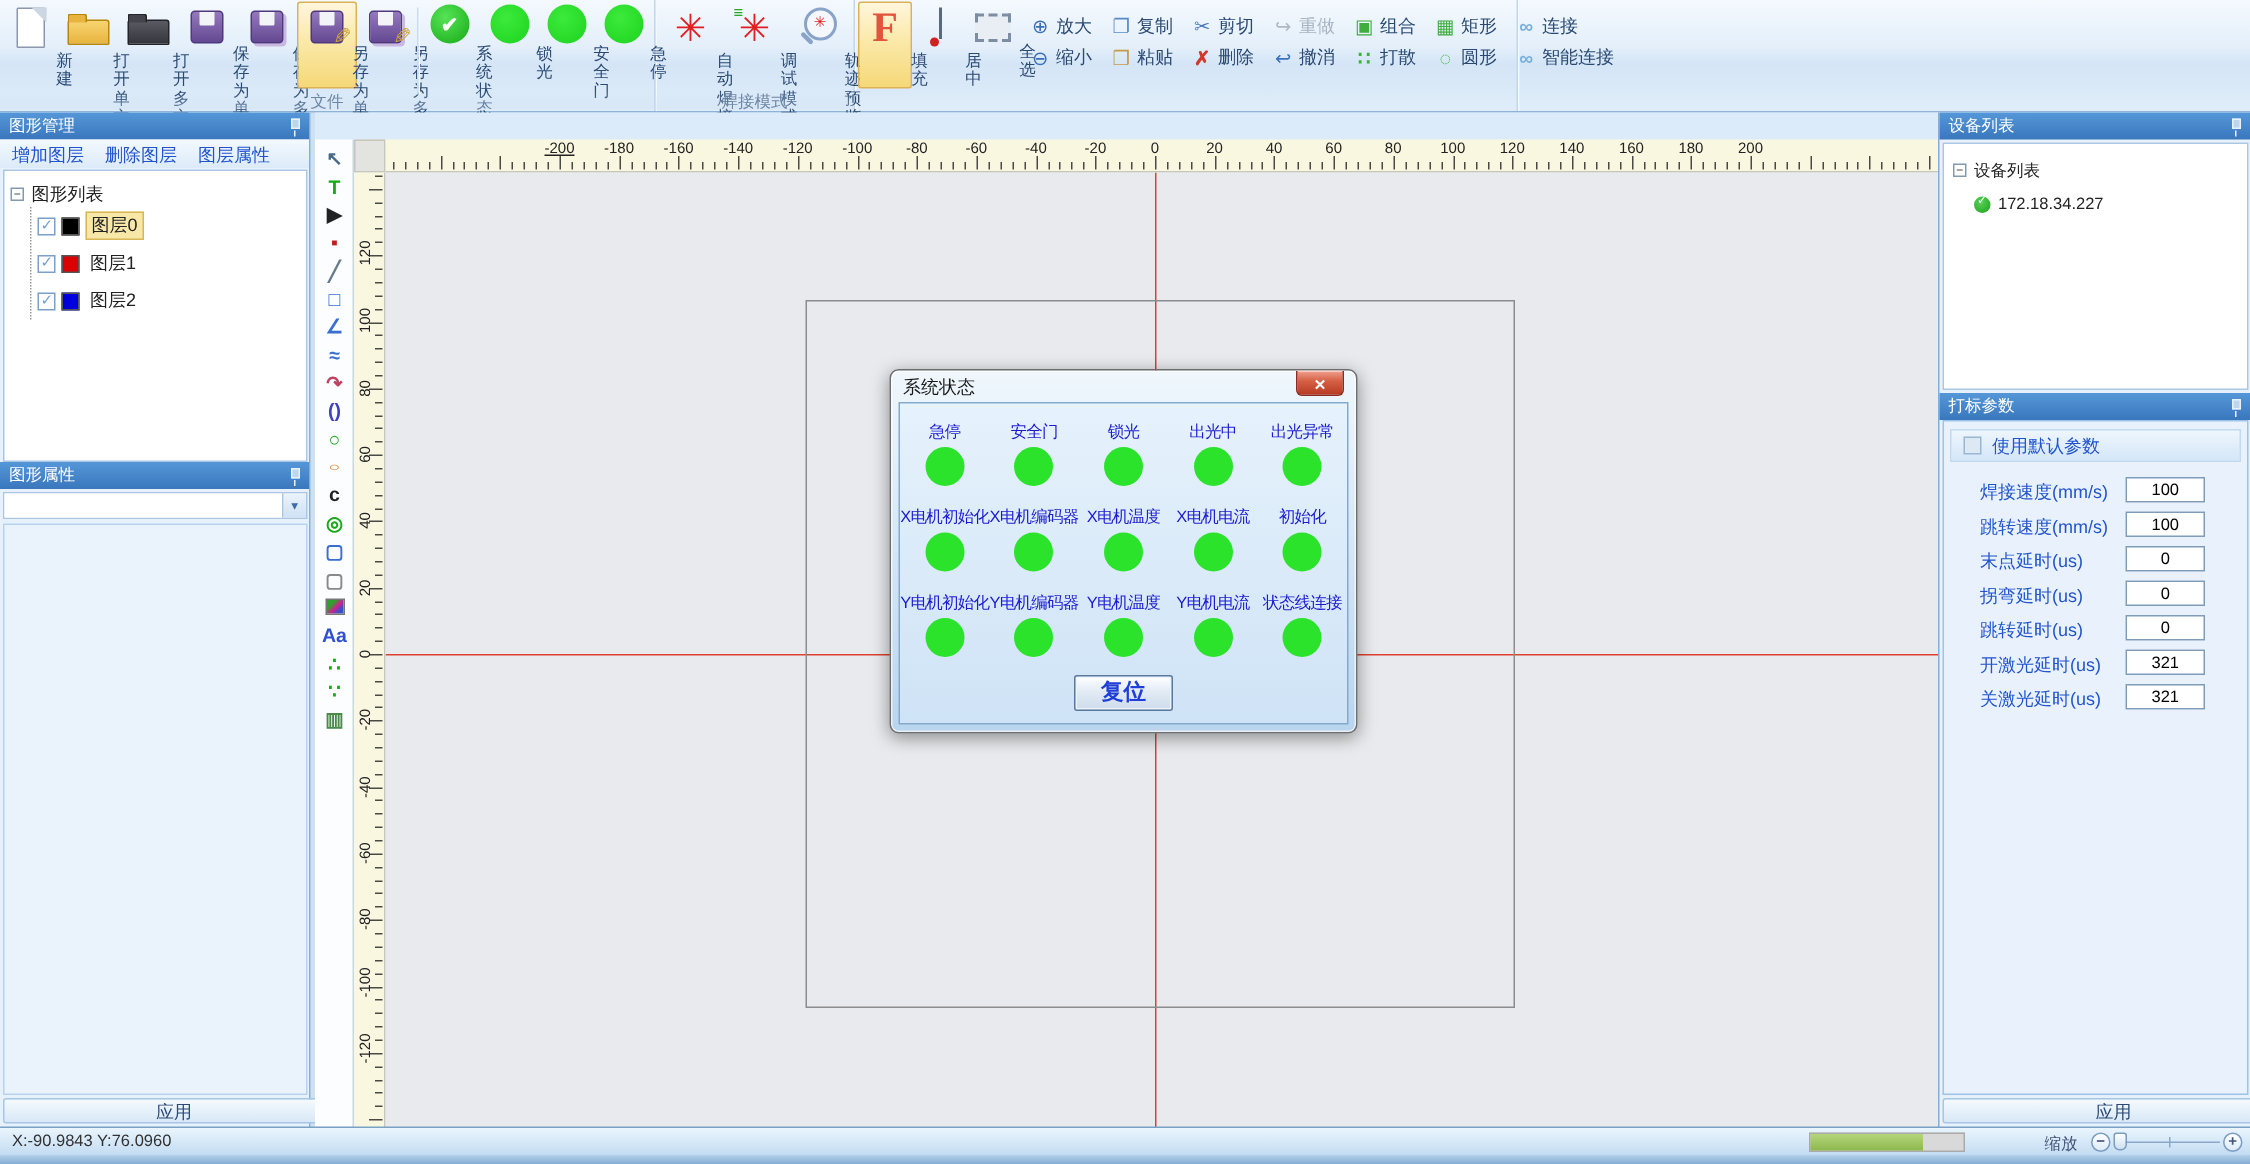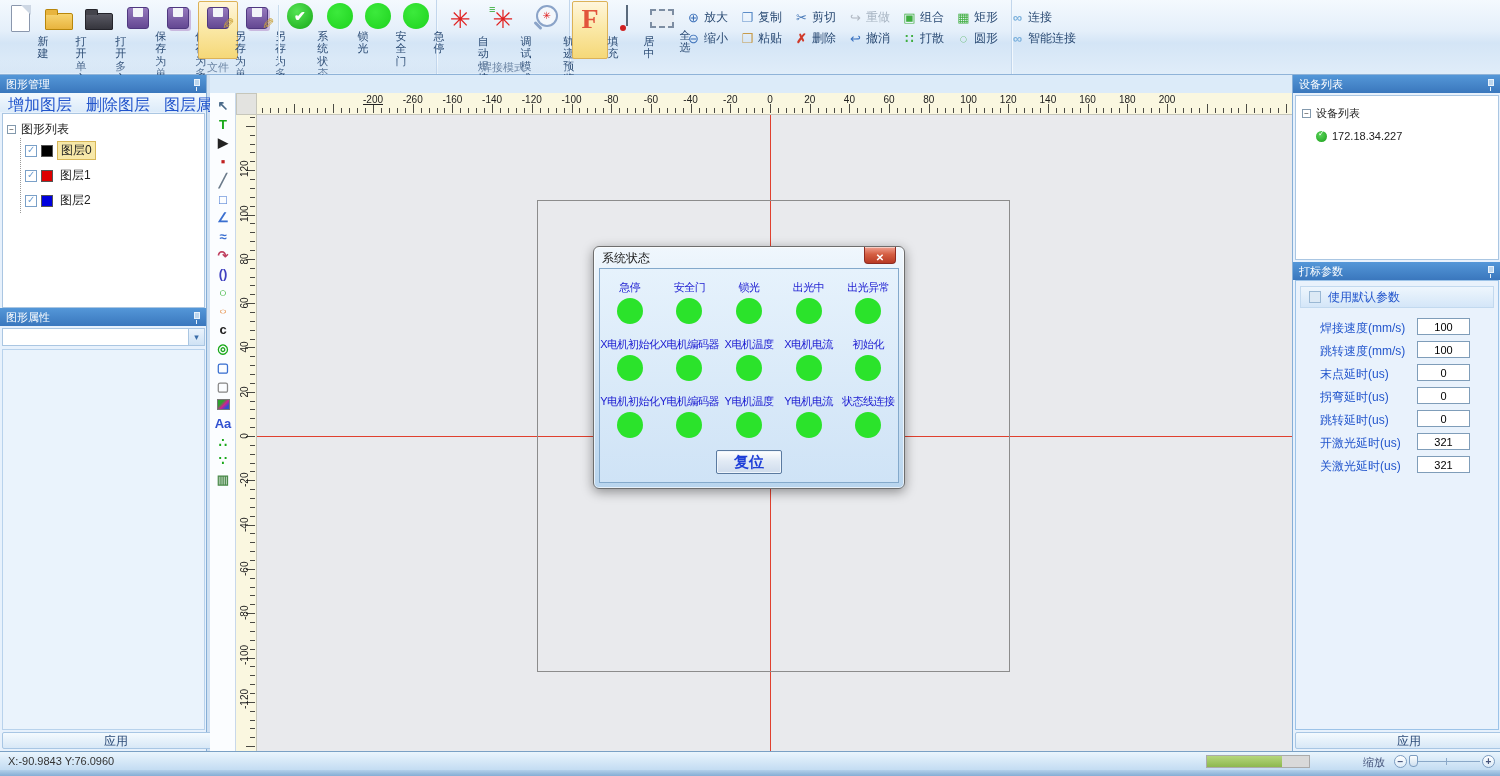--- a/index.html
+++ b/index.html
@@ -83,21 +83,21 @@
 
   
   .panel-header{height:18px;background:linear-gradient(#5497d8,#3a77bd);color:#fff;
     font-size:11px;line-height:18px;padding:0 6px;position:relative;}
   .pin-icon{position:absolute;right:6px;top:4px;width:6px;height:7px;
     border:1px solid #e8f2fb;background:#bcd6ee;}
   .pin-icon::after{content:"";position:absolute;left:1px;top:7px;width:1px;height:4px;background:#e8f2fb;}
   #left-panel{left:0;top:75px;width:207px;height:677px;background:#e7f1fc;border-right:1px solid #86aed6;}
   #layer-actions{position:absolute;left:0;top:18px;width:100%;height:19px;
     background:linear-gradient(#f3f9fe,#dcebf9);display:flex;gap:14px;padding:2px 8px;}
-  .act-link{font-size:16px;color:#2255cc;white-space:nowrap;cursor:default;}
+  .act-link{font-size:12px;color:#2255cc;white-space:nowrap;cursor:default;}
   #layer-tree{position:absolute;left:2px;top:38px;width:203px;height:195px;background:#fff;
     border:1px solid #aac6e2;font-size:12px;color:#222;padding:6px 4px;}
   .tree-root-row{display:flex;align-items:center;gap:5px;height:18px;}
   .expander{width:9px;height:9px;border:1px solid #8399ad;background:#fff;font-size:8px;
     line-height:7px;text-align:center;color:#333;flex:none;}
   .expander::before{content:"−";}
   #tree-children{margin-left:13px;border-left:1px dotted #999;padding-left:4px;}
   .layer-row{display:flex;align-items:center;gap:4px;height:25px;}
   .tcheck{width:12px;height:12px;border:1px solid #7aa0c8;background:#fff;position:relative;flex:none;}
   .tcheck::before{content:"✓";position:absolute;left:1px;top:-2px;font-size:10px;color:#6f9fd2;}
@@ -615,21 +615,21 @@
       <div class="htick" style="left: 965.58px;"></div>
       <div class="htick" style="left: 973.52px;"></div>
       <div class="htick" style="left: 981.46px;"></div>
       <div class="htick mj" style="left: 989.4px;"></div>
       <div class="htick" style="left: 997.34px;"></div>
       <div class="htick" style="left: 1005.28px;"></div>
       <div class="htick" style="left: 1013.22px;"></div>
       <div class="htick" style="left: 1021.16px;"></div>
       <div class="htick mj" style="left: 1029.1px;"></div>
       <div class="hlab" style="left: 116px; text-decoration: underline;">-200</div>
-      <div class="hlab" style="left: 155.7px;">-260</div>
+      <div class="hlab" style="left: 155.7px;">-180</div>
       <div class="hlab" style="left: 195.4px;">-160</div>
       <div class="hlab" style="left: 235.1px;">-140</div>
       <div class="hlab" style="left: 274.8px;">-120</div>
       <div class="hlab" style="left: 314.5px;">-100</div>
       <div class="hlab" style="left: 354.2px;">-80</div>
       <div class="hlab" style="left: 393.9px;">-60</div>
       <div class="hlab" style="left: 433.6px;">-40</div>
       <div class="hlab" style="left: 473.3px;">-20</div>
       <div class="hlab" style="left: 513px;">0</div>
       <div class="hlab" style="left: 552.7px;">20</div>

